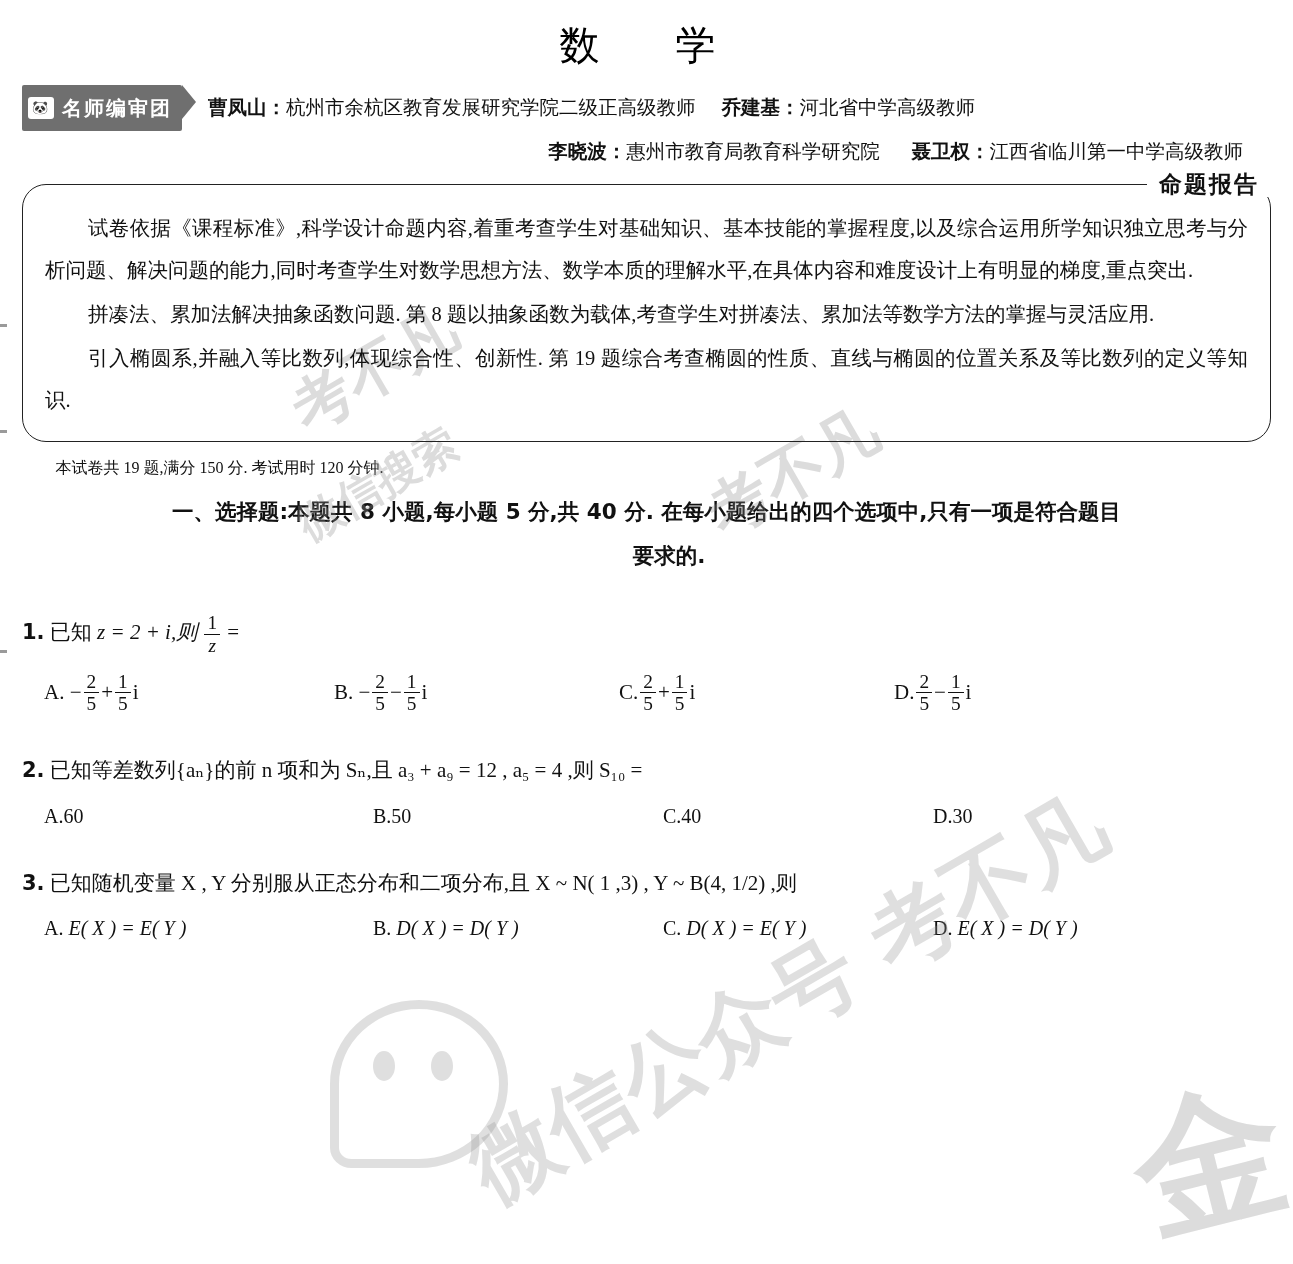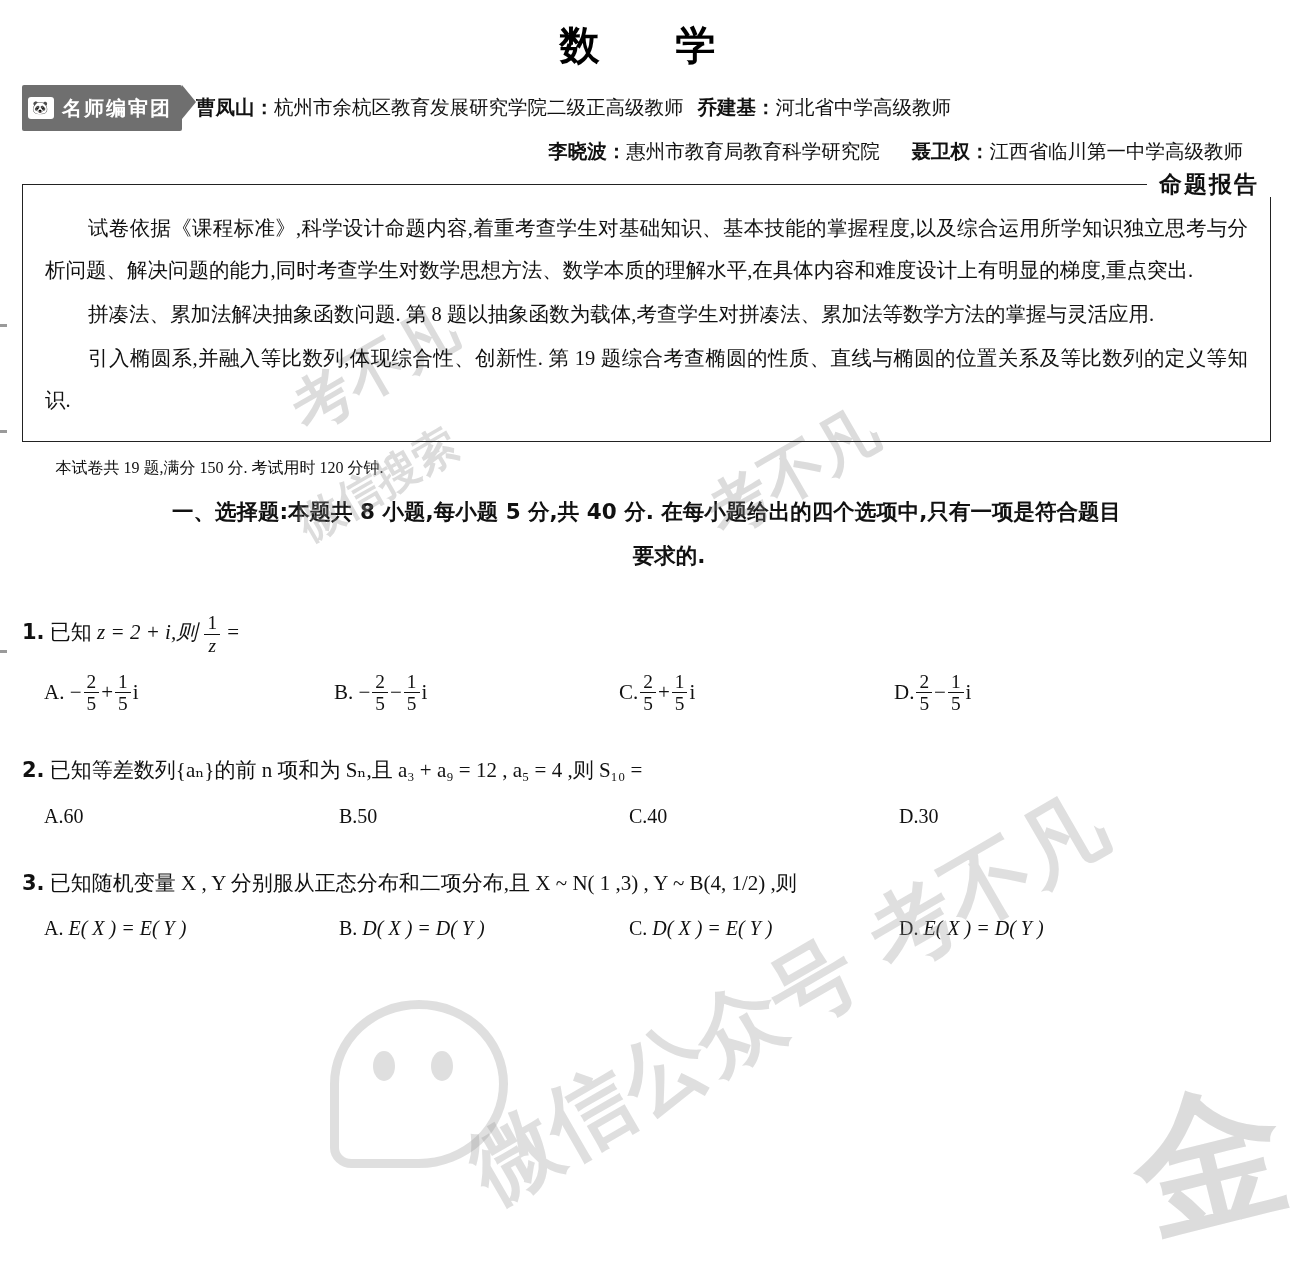--- a/index.html
+++ b/index.html
@@ -20,21 +20,21 @@
     width: 1293px;
     height: 1264px;
     padding: 0;
     box-sizing: border-box;
   }
 
   
   .title {
     text-align: center;
     font-family: "DejaVu Sans", "Liberation Sans", sans-serif;
-    font-weight: bold;
+    font-weight: normal;
     font-size: 40px;
     letter-spacing: 18px;
     padding-top: 18px;
     padding-bottom: 6px;
     color: #000;
   }
 
   
   .editors {
     padding: 6px 30px 0 22px;
@@ -83,21 +83,21 @@
     text-align: center;
     font-weight: bold;
   }
   .ed-name {
     font-weight: bold;
     font-family: "DejaVu Sans", "Liberation Sans", sans-serif;
   }
   .ed-aff {
     font-family: "DejaVu Sans", "Liberation Sans", sans-serif;
   }
-  .editors-row1 .ed-block { margin-left: 4px; }
+  .editors-row1 .ed-block { margin-left: 16px; }
   .editors-row2 {
     text-align: right;
     margin-top: 2px;
     padding-right: 20px;
   }
   .editors-row2 .ed-gap { display: inline-block; width: 22px; }
 
   
   .report-wrap {
     margin: 14px 22px 0 22px;
@@ -114,21 +114,21 @@
   .report-legend span {
     background: #fff;
     padding: 0 12px;
     font-family: "DejaVu Sans", "Liberation Sans", sans-serif;
     font-weight: bold;
     font-size: 23px;
     letter-spacing: 2px;
   }
   .report-box {
     border: 1.6px solid #222;
-    border-radius: 0;
+    border-radius: 24px;
     padding: 22px 22px 18px 22px;
     font-size: 20.5px;
     line-height: 2.05;
   }
   .report-box p {
     margin: 0 0 2px 0;
     text-indent: 2.1em;
     text-align: justify;
   }
 
@@ -172,21 +172,21 @@
   .opt-c { width: 275px; }
   .opt-d { width: 240px; }
 
   .opts-plain {
     margin: 16px 22px 0 44px;
     font-size: 20px;
     display: flex;
   }
   .opts-plain .opt { }
   .p-a { width: 295px; }
-  .p-b { width: 290px; }
+  .p-b { width: 290px; margin-left: 34px; }
   .p-c { width: 270px; }
 
   
   .it { font-style: italic; }
   .frac {
     display: inline-block;
     vertical-align: middle;
     text-align: center;
     font-size: 0.92em;
     line-height: 1.12;

